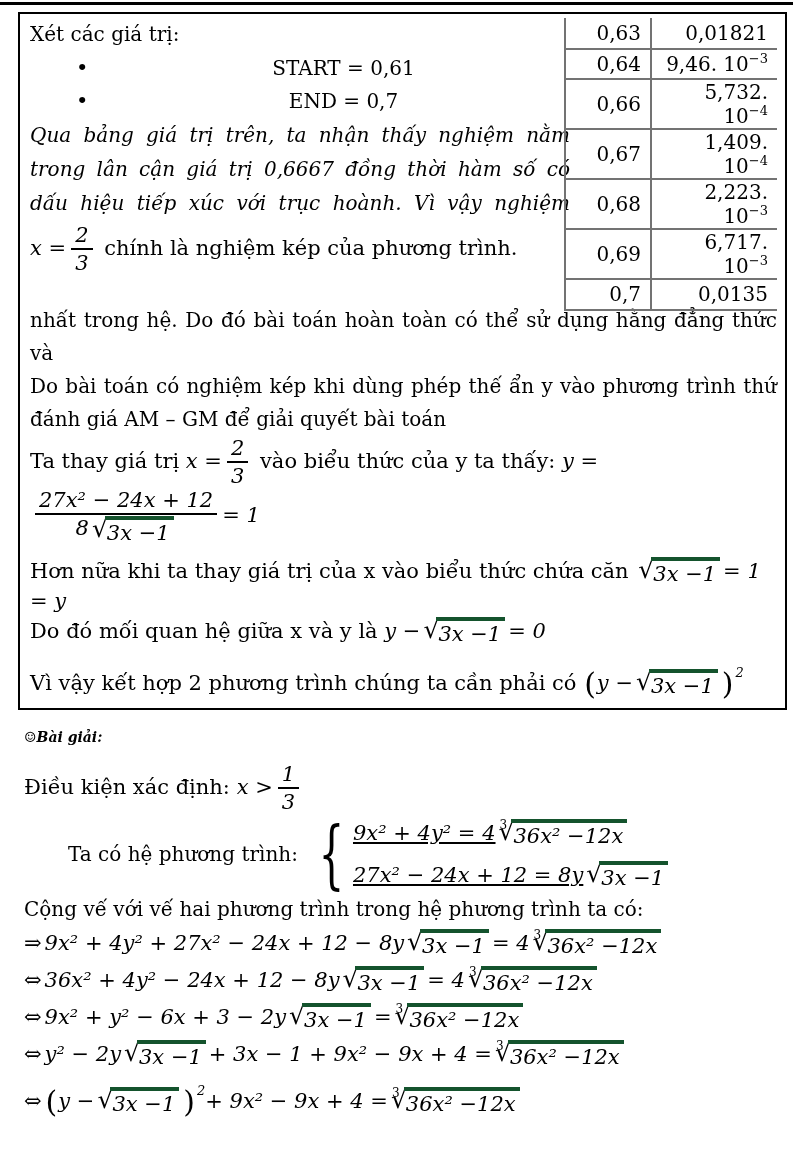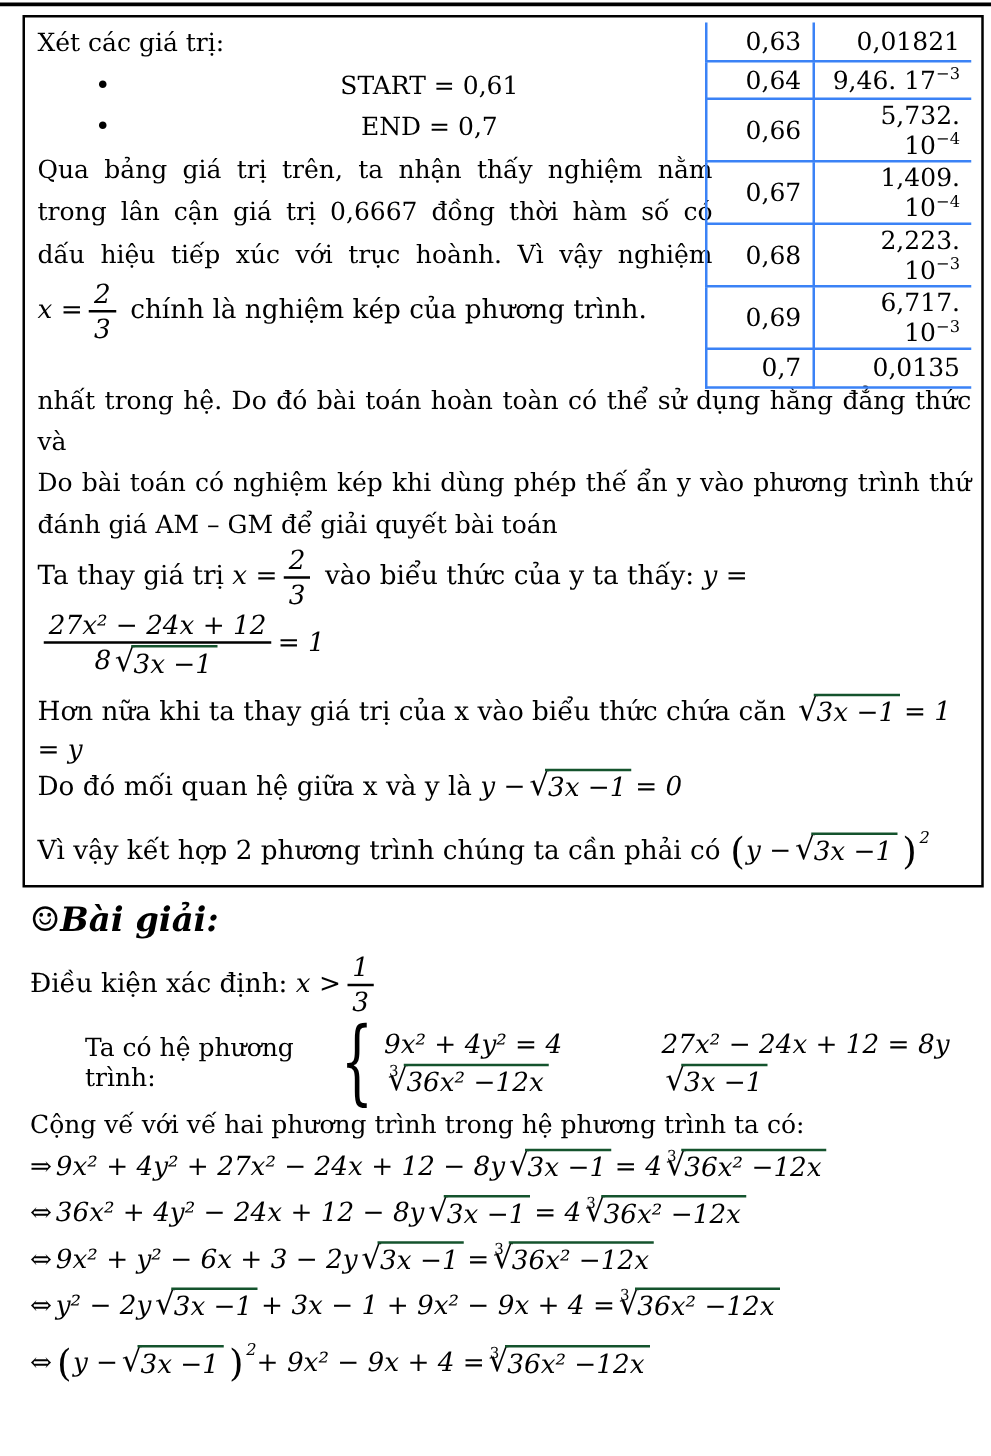--- a/index.html
+++ b/index.html
@@ -20,30 +20,30 @@
     border:2px solid #000;box-sizing:border-box;overflow:hidden;
   }
   .box-inner{padding:4px 8px 0 10px;}
   .box-top{position:relative;min-height:278px;}
   .left-col{width:545px;}
   .intro-title{line-height:32px;}
   .bullet-list{margin:2px 0 0 0;padding:0;}
   .bullet-list li{list-style:none;position:relative;padding-left:82px;line-height:33px;text-align:center;}
   .bullet-list li::before{content:"\2022";position:absolute;left:46px;top:0;font-size:21px;}
   .jline{text-align:justify;text-align-last:justify;}
-  .obs-line{line-height:34px;width:540px;}
+  .obs-line{line-height:34px;width:540px;font-style:italic;}
   .conclusion-line{margin-top:3px;line-height:30px;}
 
   
   .value-table{
     position:absolute;top:0;right:0;width:213px;
     border-collapse:collapse;table-layout:fixed;
   }
   .value-table td{
-    border:2px solid #3b82f6;height:30.5px;box-sizing:border-box;
+    border:2px solid #737373;height:30.5px;box-sizing:border-box;
     text-align:right;padding:0 9px 0 4px;font-size:20px;vertical-align:middle;
   }
   .value-table tr:first-child td{border-top:none;}
   .value-table td:last-child{border-right:none;}
   .value-table td.col-x{width:86px;}
   .cell-sup{font-size:13px;line-height:0;}
 
   
   .full-col{margin-top:8px;}
   .disc-line{line-height:33px;}
@@ -51,57 +51,57 @@
   
   .eq-line{white-space:pre-wrap;font-size:21px;line-height:30px;}
   .seg-txt{font-style:normal;}
   .seg-arr{font-style:normal;margin-right:3px;}
   .seg-math{font-style:italic;}
   .seg-sup{font-size:13px;font-style:italic;vertical-align:13px;margin-left:1px;}
   .seg-paren{font-size:30px;font-style:normal;vertical-align:-4px;line-height:0;padding:0 1px;}
   .seg-root{display:inline-flex;align-items:flex-start;position:relative;margin:0 3px 0 3px;white-space:nowrap;}
   .root-idx{position:absolute;left:1px;top:-9px;font-size:12px;font-style:normal;}
   .root-sign{font-size:25px;line-height:1;font-style:normal;}
-  .root-rad{border-top:2px solid #14532d;font-style:italic;padding:1px 4px 0 2px;margin-left:-3px;line-height:1.15;}
+  .root-rad{border-top:4px solid #14532d;font-style:italic;padding:1px 4px 0 2px;margin-left:-3px;line-height:1.15;}
   .seg-frac{display:inline-flex;flex-direction:column;align-items:center;vertical-align:middle;margin:0 5px;font-style:italic;line-height:1.15;}
   .frac-num{border-bottom:2px solid #000;padding:0 4px 1px 4px;white-space:nowrap;}
   .frac-den{padding:1px 4px 0 4px;display:inline-flex;align-items:flex-start;white-space:nowrap;}
 
   .m-t6{margin-top:6px;} .m-t8{margin-top:0;} .m-t10{margin-top:10px;} .m-t12{margin-top:12px;}
 
   
   .solution{position:absolute;left:24px;top:722px;width:760px;}
-  .sol-heading{font-size:27px;line-height:30px;}
+  .sol-heading{font-size:14px;line-height:30px;}
   .smiley{font-style:normal;font-weight:bold;}
   .sol-heading .label{font-weight:bold;font-style:italic;}
   .system-row{display:flex;align-items:center;margin-top:4px;}
   .system-label{font-style:normal;margin-right:10px;margin-left:44px;}
   .sys-brace{font-size:74px;font-weight:400;line-height:0.85;transform:scaleX(0.55);transform-origin:center;margin-right:-2px;}
-  .sys-rows{display:flex;flex-direction:row;row-gap:12px;}
+  .sys-rows{display:flex;flex-direction:column;row-gap:12px;text-decoration:underline;}
   .steps .eq-line{margin-top:7px;}
 </style>
 </head>
 <body>
 
 <div class="page">
   <div class="top-strip"></div>
 
   <div class="main-box">
     <div class="box-inner">
       <div class="box-top">
 
         <table class="value-table">
           <tbody>
             <tr>
                 <td class="col-x">0,63</td>
                 <td><span>0,01821</span><sup class="cell-sup"></sup></td>
               </tr>
             <tr>
                 <td class="col-x">0,64</td>
-                <td><span>9,46. 17</span><sup class="cell-sup">−3</sup></td>
+                <td><span>9,46. 10</span><sup class="cell-sup">−3</sup></td>
               </tr>
             <tr>
                 <td class="col-x">0,66</td>
                 <td><span>5,732. 10</span><sup class="cell-sup">−4</sup></td>
               </tr>
             <tr>
                 <td class="col-x">0,67</td>
                 <td><span>1,409. 10</span><sup class="cell-sup">−4</sup></td>
               </tr>
             <tr>

